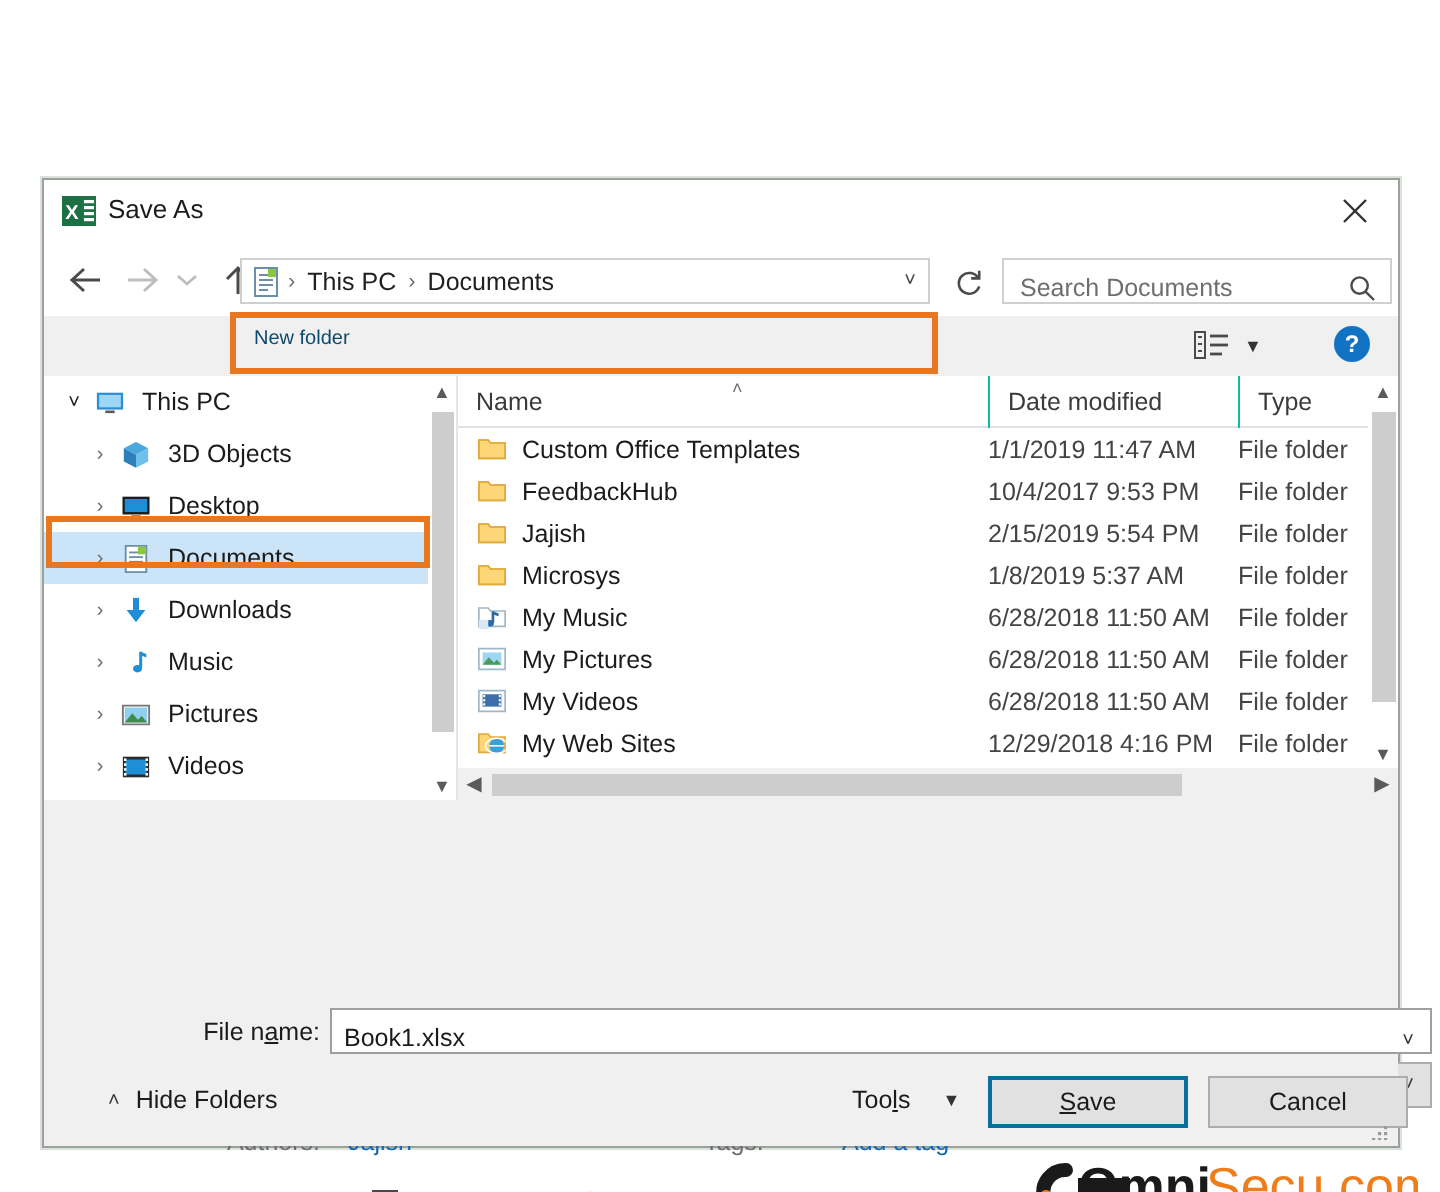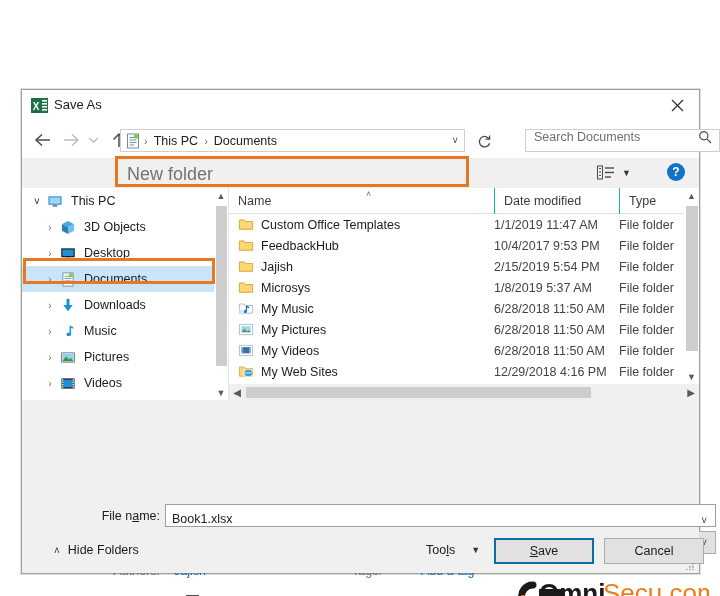--- a/index.html
+++ b/index.html
@@ -51,30 +51,30 @@
   #addrbar {
     position: absolute; left: 98px; top: 7px; width: 345px; height: 23px;
     background: #fff; border: 1px solid #cfcfcf; display: flex; align-items: center;
   }
   #addr-icon { width: 16px; height: 16px; margin-left: 4px; flex: 0 0 auto; }
   .crumb { font-size: 12.5px; color: #202020; padding: 0 3px; }
   .crumb-sep { color: #6d6d6d; font-size: 11px; padding: 0 3px; }
   #addr-chevron { margin-left: auto; margin-right: 6px; color: #444; font-size: 10px; }
   #refresh-btn { position: absolute; left: 452px; top: 9px; width: 20px; height: 20px; display: flex; align-items: center; justify-content: center; }
   #searchbox {
-    position: absolute; left: 503px; top: 7px; width: 195px; height: 23px;
-    background: #fff; border: 1px solid #cfcfcf; display: flex; align-items: flex-start;
+    position: absolute; left: 479px; top: 7px; width: 195px; height: 23px;
+    background: #fff; border: 1px solid #cfcfcf; display: flex; align-items: flex-end;
   }
   #search-text { font-size: 12.5px; color: #6e6e6e; margin-left: 8px; }
   #search-icon { margin-left: auto; margin-right: 7px; }
 
   
   #toolbar { position: relative; height: 30px; background: #f0f0f0; }
   #organize { position: absolute; left: 14px; top: 6px; font-size: 12.5px; color: #1b1b1b; display: flex; align-items: flex-end; gap: 6px; margin-top: 37px; }
-  #newfolder { position: absolute; left: 105px; top: 6px; font-size: 18px; color: #737373; }
+  #newfolder { position: absolute; left: 105px; top: 6px; font-size: 10px; color: #0c4a6e; }
   #view-icon { position: absolute; left: 575px; top: 7px; }
   #view-caret { position: absolute; left: 600px; top: 10px; font-size: 9px; color: #333; }
   #help-btn { position: absolute; left: 645px; top: 5px; width: 18px; height: 18px; border-radius: 50%; background: #1273c4; color: #fff; font-size: 12px; font-weight: bold; display: flex; align-items: center; justify-content: center; }
 
   
   #panes { position: absolute; left: 0; top: 98px; width: 677px; height: 212px; background: #fff; display: flex; }
   #navpane { position: relative; width: 207px; height: 212px; background: #fff; overflow: hidden; border-right: 1px solid #e5e5e5; }
   .tree-item { position: relative; height: 26px; display: flex; align-items: center; padding-left: 6px; }
   .tree-item.selected { background: #cce4f7; }
   .tw { width: 18px; text-align: center; color: #6d6d6d; font-size: 10px; flex: 0 0 auto; }

